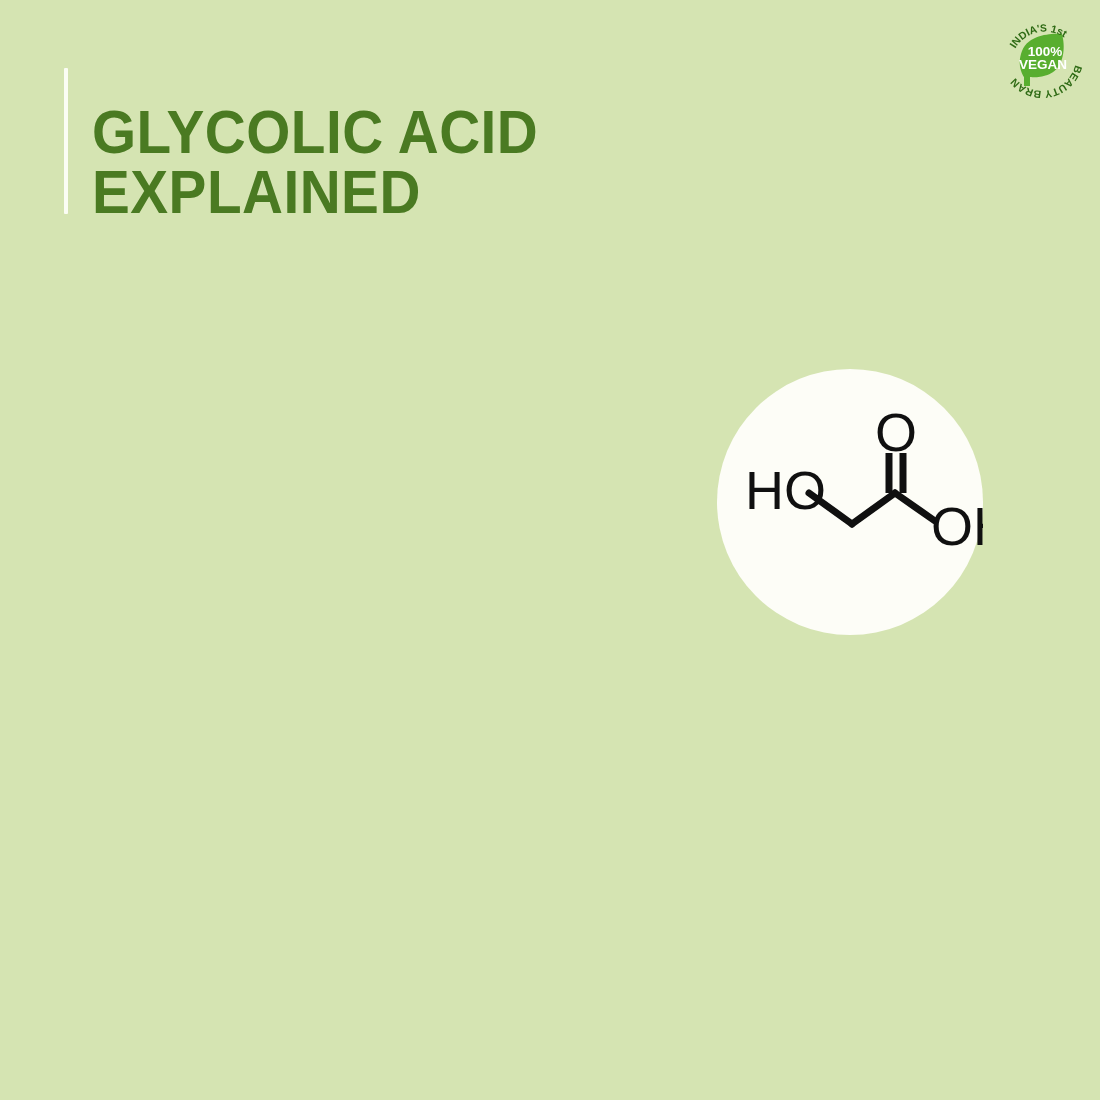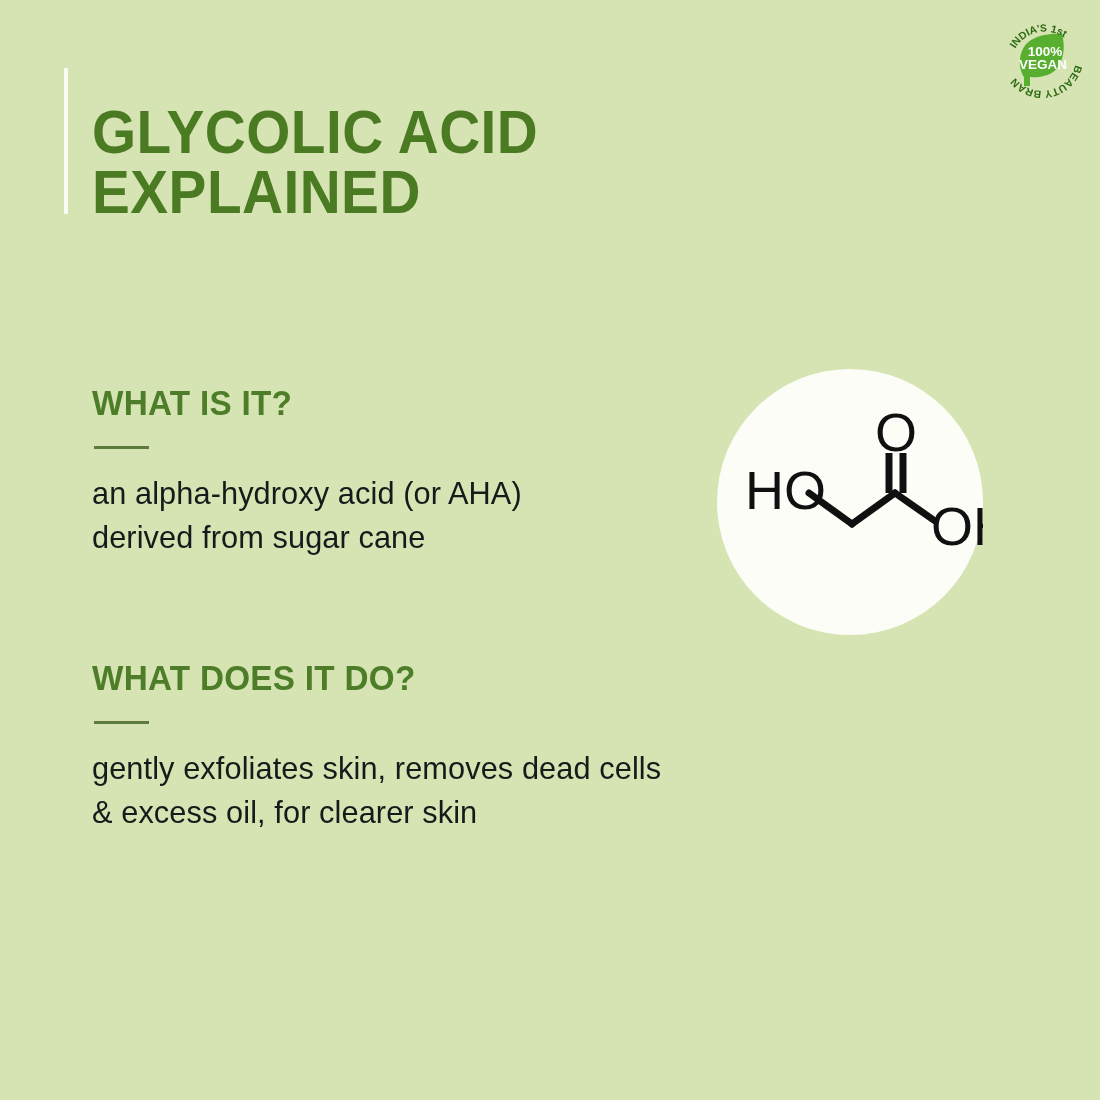--- a/index.html
+++ b/index.html
@@ -115,33 +115,21 @@
 <body>
 
 <div id="poster">
 
   <div id="title-accent-bar"></div>
   <h1 id="page-title">
     <span class="tline">GLYCOLIC ACID</span>
     <span class="tline">EXPLAINED</span>
   </h1>
 
-  <div class="section" id="section-what-is-it">
-    <h2 class="section-heading">WHAT IS IT?</h2>
-    <div class="section-rule"></div>
-    <p class="section-body">an alpha-hydroxy acid (or AHA)
-derived from sugar cane</p>
-  </div>
 
-  <div class="section" id="section-what-does-it-do">
-    <h2 class="section-heading">WHAT DOES IT DO?</h2>
-    <div class="section-rule"></div>
-    <p class="section-body">gently exfoliates skin, removes dead cells
-&amp; excess oil, for clearer skin</p>
-  </div>
 
   <div id="molecule-card">
     <svg id="molecule-svg" viewBox="0 0 266 266">
 
       <line x1="92" y1="124" x2="135" y2="155" stroke="#101010" stroke-width="7" stroke-linecap="round"></line>
 
       <line x1="135" y1="155" x2="178" y2="124" stroke="#101010" stroke-width="7" stroke-linecap="round"></line>
 
       <line x1="178" y1="124" x2="218" y2="152" stroke="#101010" stroke-width="7" stroke-linecap="round"></line>
 

